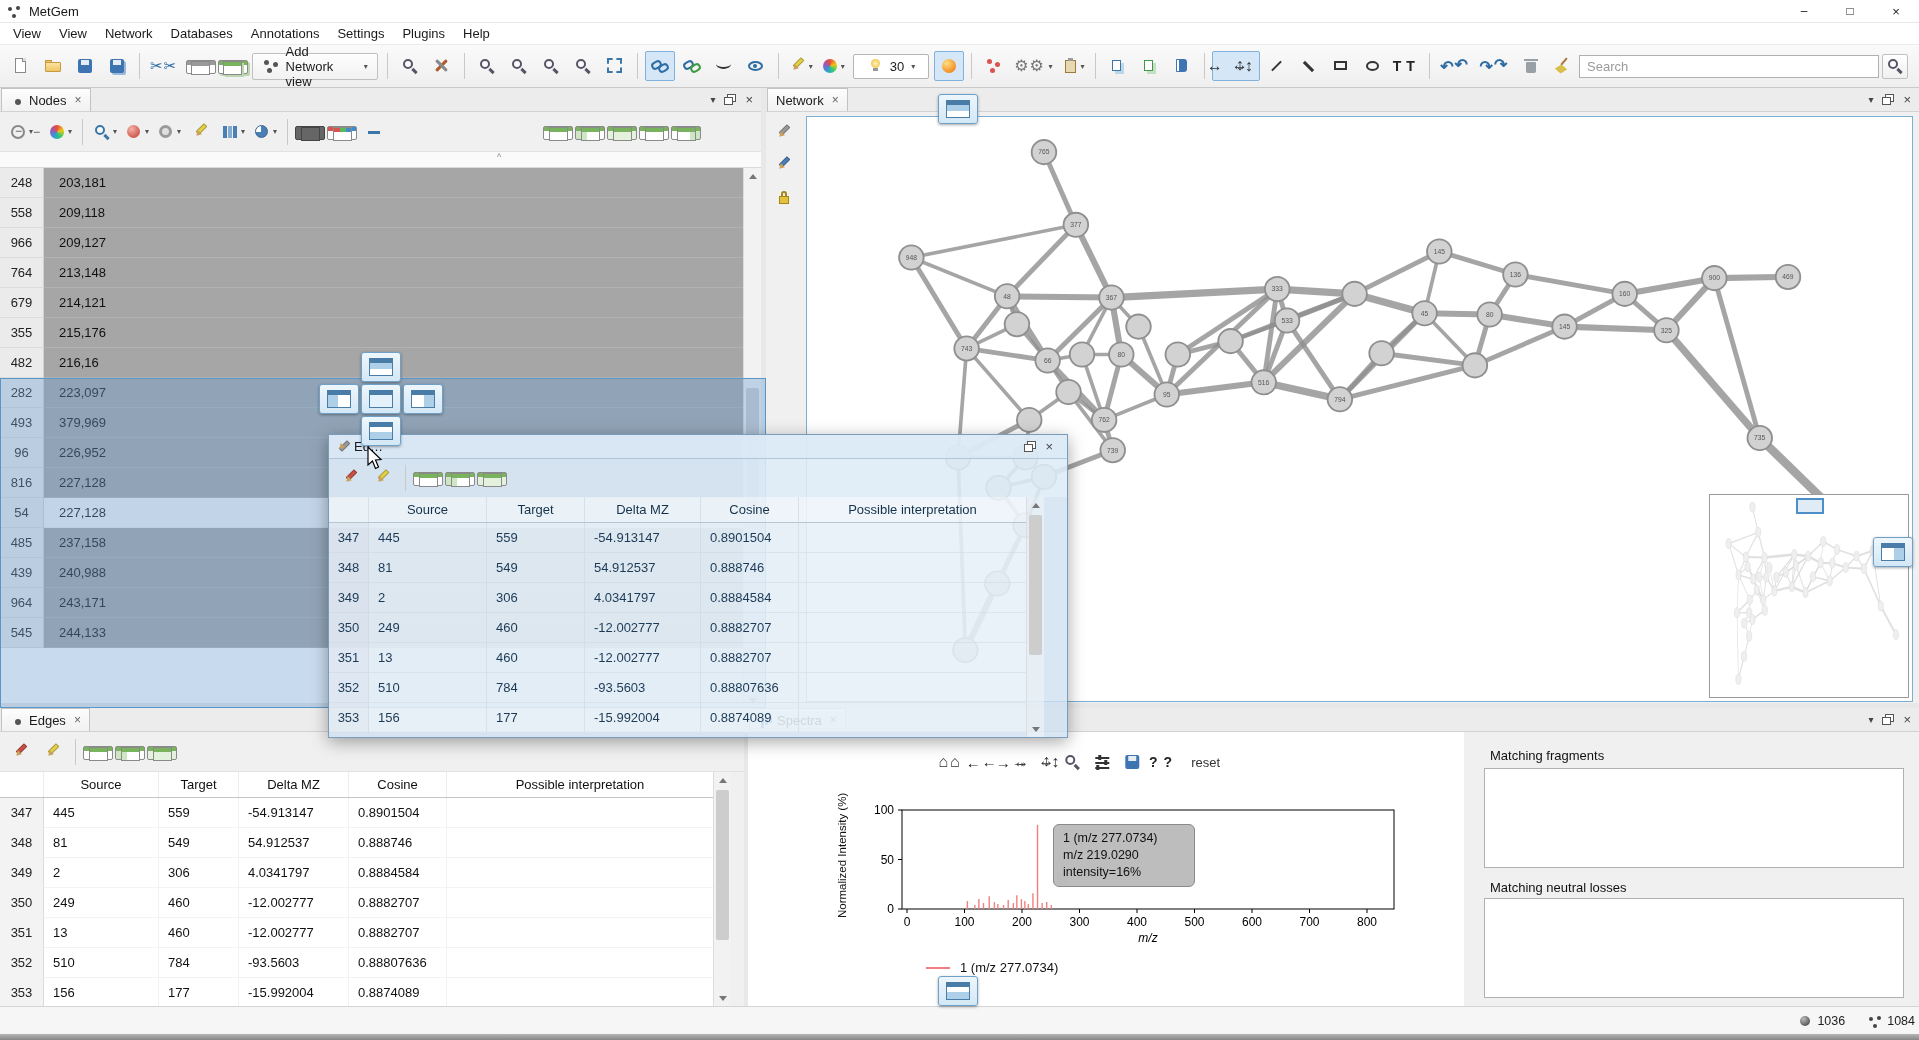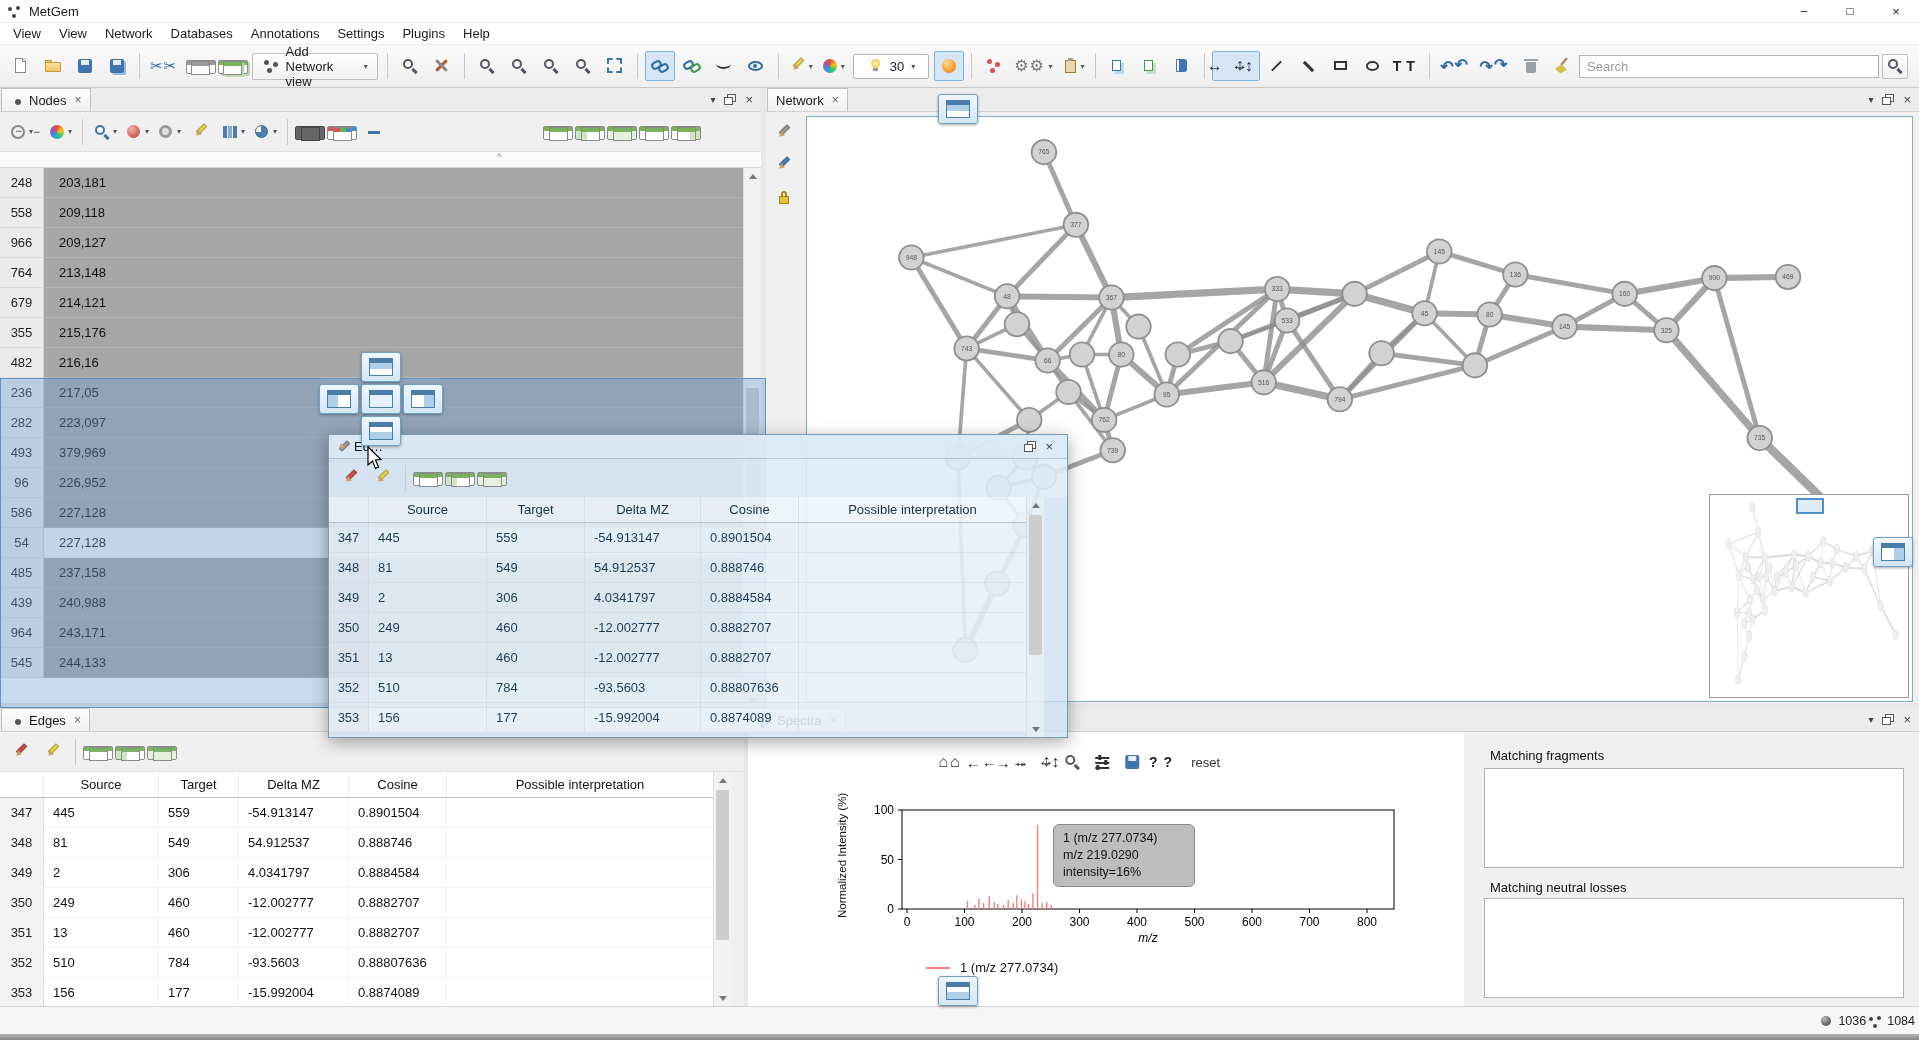--- a/index.html
+++ b/index.html
@@ -186,21 +186,21 @@
   .legend-sample{width:24px;height:2px;background:#f08080}
   .legend-label{font-size:13px;color:#111}
   .matching{position:absolute;left:716px;top:24px;right:0;bottom:0;background:#f0f0f0}
   .match-label{position:absolute;left:26px;font-size:13px;color:#111}
   .match-box{position:absolute;left:20px;width:420px;height:100px;background:#fff;border:1px solid #b0b0b0}
 
   
   .vsplit{position:absolute;left:761px;top:88px;width:5px;height:620px;background:#e8e8e8}
   .hsplit{position:absolute;left:0;top:703px;width:1919px;height:5px;background:#e8e8e8}
   .bsplit{position:absolute;left:744px;top:708px;width:4px;height:298px;background:#e8e8e8}
-  #statusbar{position:absolute;left:0;top:1006px;width:1919px;height:28px;background:#f6f6f6;border-top:1px solid #d4d4d4;display:flex;align-items:center;justify-content:flex-end;gap:0;padding-right:4px}
+  #statusbar{position:absolute;left:0;top:1006px;width:1919px;height:28px;background:#f6f6f6;border-top:1px solid #d4d4d4;display:flex;align-items:center;justify-content:flex-end;gap:21px;padding-right:4px}
   .status-item{display:flex;align-items:center;gap:3px;font-size:12.5px;color:#222}
   #strip{position:absolute;left:0;top:1034px;width:1919px;height:6px;background:linear-gradient(#b5b5b5,#878787)}
 
   
   #rubberband{position:absolute;left:0;top:378px;width:766px;height:330px;background:rgba(110,160,210,.38);border:1px solid #5a96c8;z-index:40}
   #float{position:absolute;left:328px;top:434px;width:740px;height:304px;background:rgba(205,224,240,.78);border:1px solid #7a9cb8;box-shadow:0 4px 16px rgba(0,0,0,.35);z-index:50;overflow:hidden}
   .fl-title{position:absolute;left:0;top:0;right:0;height:24px;display:flex;align-items:center;padding:0 6px;gap:5px;background:rgba(222,236,248,.8);border-bottom:1px solid rgba(150,175,195,.6)}
   .fl-title .name{max-width:30px;overflow:hidden;text-overflow:ellipsis;white-space:nowrap;font-size:13px}
   .fl-tb{position:absolute;left:0;top:24px;right:0;height:38px;display:flex;align-items:center;padding:0 6px;background:rgba(238,246,252,.45)}
   .ft{position:absolute;left:0;top:62px;width:697px;bottom:0}
@@ -652,42 +652,38 @@
           <div class="nrow" data-state="gray">
             <div class="nh">355</div>
             <div class="nv">215,176</div>
           </div>
 
           <div class="nrow" data-state="gray">
             <div class="nh">482</div>
             <div class="nv">216,16</div>
           </div>
 
-          <div class="nrow" data-state="gray">
-            <div class="nh">236</div>
-            <div class="nv">217,05</div>
-          </div>
 
           <div class="nrow" data-state="gray">
             <div class="nh">282</div>
             <div class="nv">223,097</div>
           </div>
 
           <div class="nrow" data-state="gray">
             <div class="nh">493</div>
             <div class="nv">379,969</div>
           </div>
 
           <div class="nrow" data-state="gray">
             <div class="nh">96</div>
             <div class="nv">226,952</div>
           </div>
 
           <div class="nrow" data-state="gray">
-            <div class="nh">586</div>
+            <div class="nh">816</div>
             <div class="nv">227,128</div>
           </div>
 
           <div class="nrow" data-state="none">
             <div class="nh">54</div>
             <div class="nv">227,128</div>
           </div>
 
           <div class="nrow" data-state="gray">
             <div class="nh">485</div>

